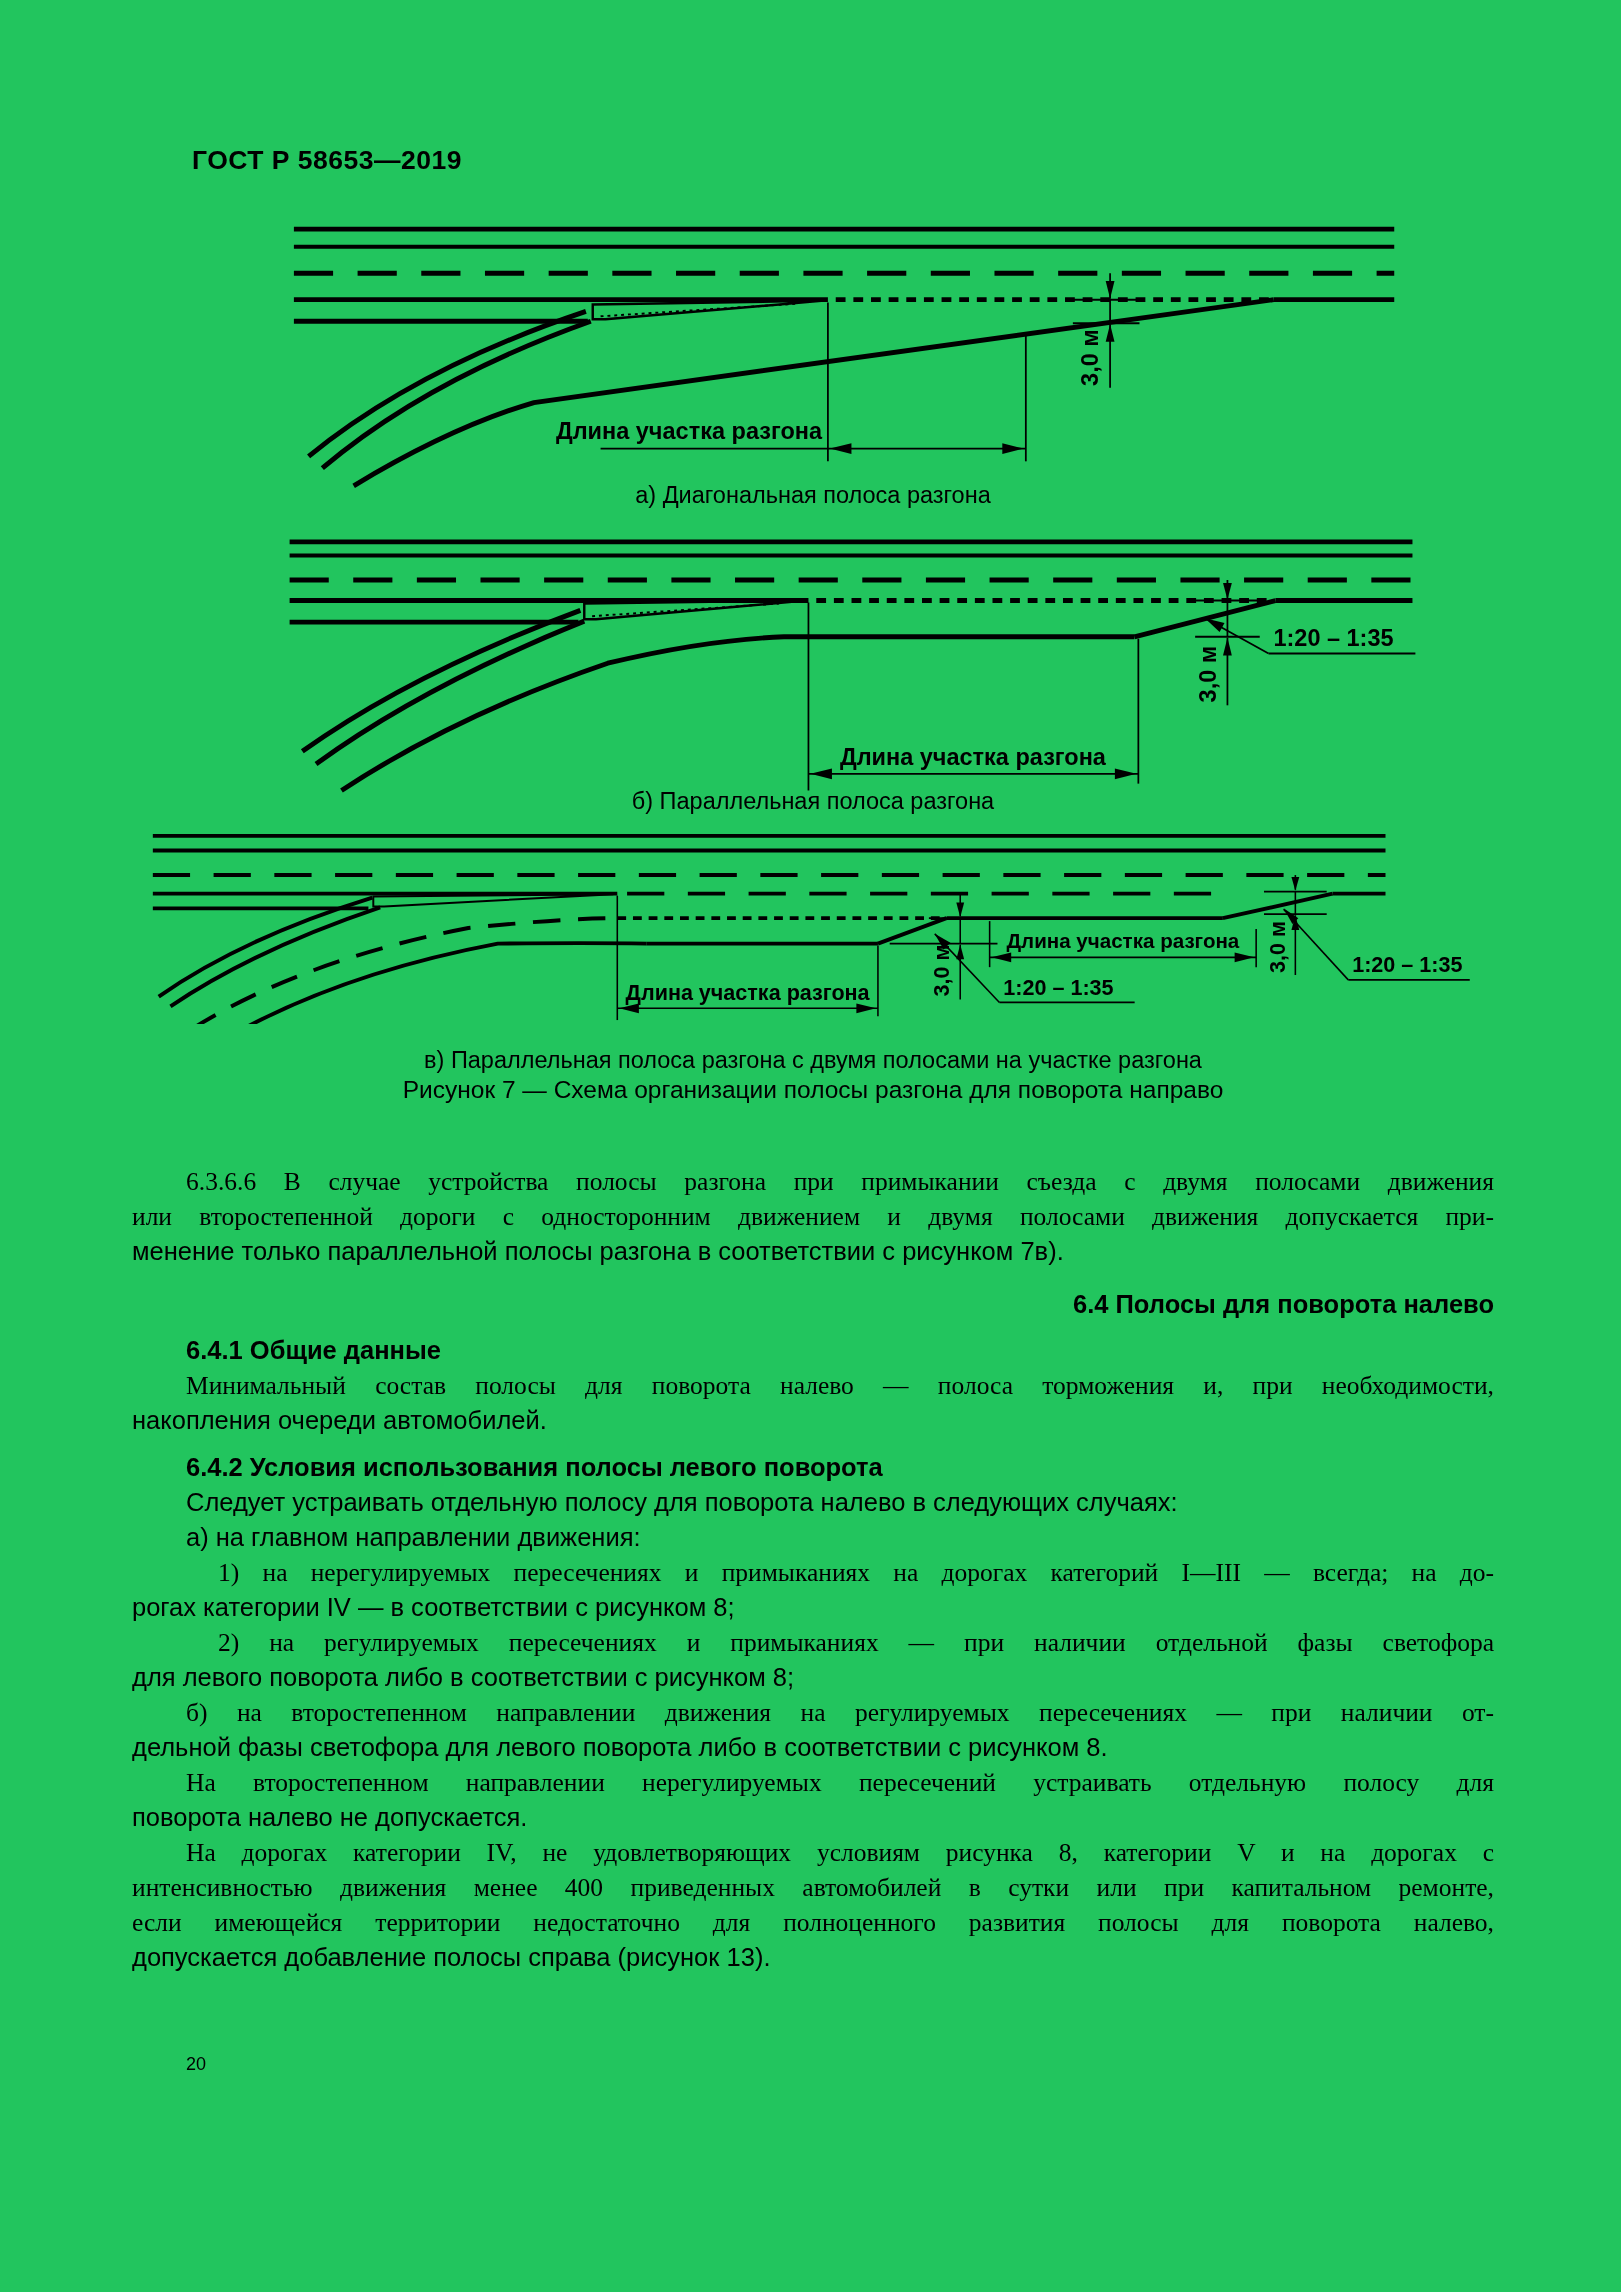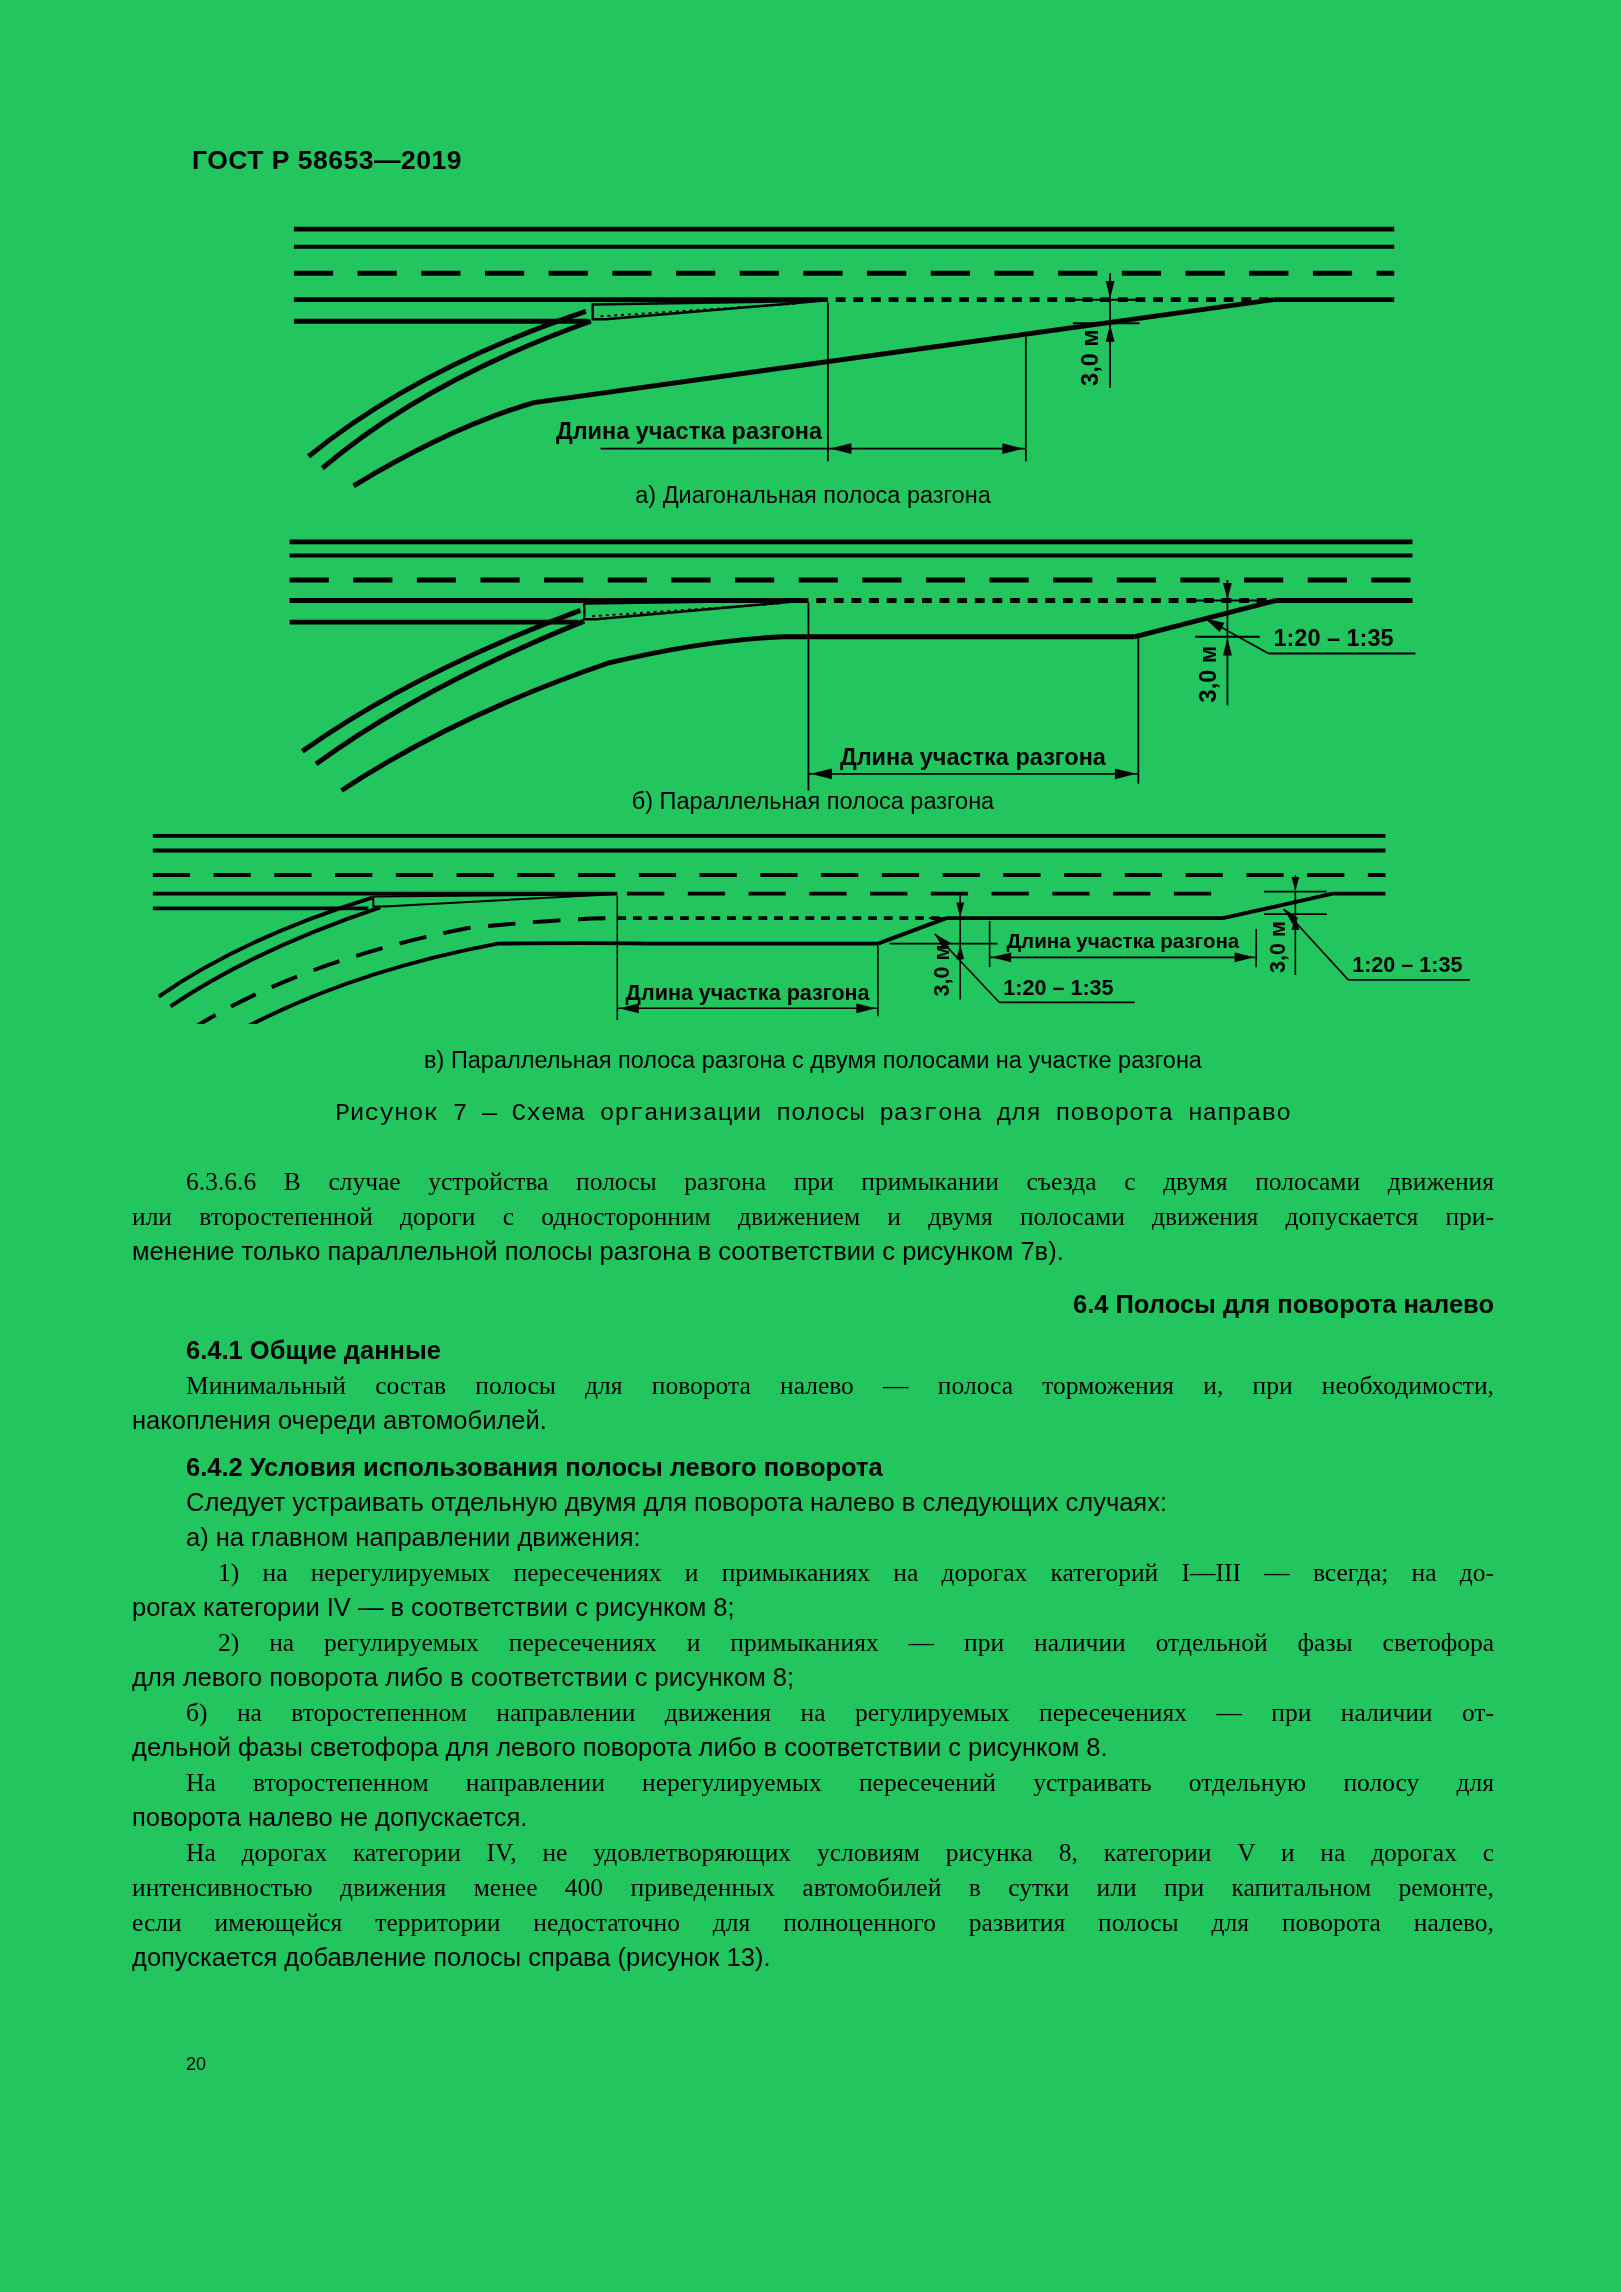--- a/index.html
+++ b/index.html
@@ -207,36 +207,36 @@
     <g>
       <line x1="1228" y1="155" x2="1162" y2="83" stroke-width="1.6"></line>
       <polygon points="1162,82 1177,92 1171,98"></polygon>
       <line x1="1228" y1="155" x2="1352" y2="155" stroke-width="1.8"></line>
       <text x="1232" y="147" font-size="22">1:20 – 1:35</text>
     </g>
   </svg>
 
   <div class="caption" style="top:1047px;">в) Параллельная полоса разгона с двумя полосами на участке разгона</div>
 
-  <div class="fig-caption" style="top:1100px;font-family:Liberation Mono, monospace;">Рисунок 7 — Схема организации полосы разгона для поворота направо</div>
+  <div class="fig-caption" style="top:1076px;">Рисунок 7 — Схема организации полосы разгона для поворота направо</div>
 
   <div class="body-text">
     <div class="bl jf ind">6.3.6.6 В случае устройства полосы разгона при примыкании съезда с двумя полосами движения</div>
     <div class="bl jf">или второстепенной дороги с односторонним движением и двумя полосами движения допускается при-</div>
     <div class="bl">менение только параллельной полосы разгона в соответствии с рисунком 7в).</div>
 
     <div class="hd ind mt1">6.4 Полосы для поворота налево</div>
     <div class="hd ind mt2">6.4.1 Общие данные</div>
 
     <div class="bl jf ind">Минимальный состав полосы для поворота налево — полоса торможения и, при необходимости,</div>
     <div class="bl">накопления очереди автомобилей.</div>
 
     <div class="hd ind mt2">6.4.2 Условия использования полосы левого поворота</div>
 
-    <div class="bl ind">Следует устраивать отдельную двумя для поворота налево в следующих случаях:</div>
+    <div class="bl ind">Следует устраивать отдельную полосу для поворота налево в следующих случаях:</div>
     <div class="bl ind">а) на главном направлении движения:</div>
 
     <div class="bl jf ind2">1) на нерегулируемых пересечениях и примыканиях на дорогах категорий I—III — всегда; на до-</div>
     <div class="bl">рогах категории IV — в соответствии с рисунком 8;</div>
 
     <div class="bl jf ind2">2)  на регулируемых пересечениях и примыканиях — при наличии отдельной фазы светофора</div>
     <div class="bl">для левого поворота либо в соответствии с рисунком 8;</div>
 
     <div class="bl jf ind">б) на второстепенном направлении движения на регулируемых пересечениях — при наличии от-</div>
     <div class="bl">дельной фазы светофора для левого поворота либо в соответствии с рисунком 8.</div>

